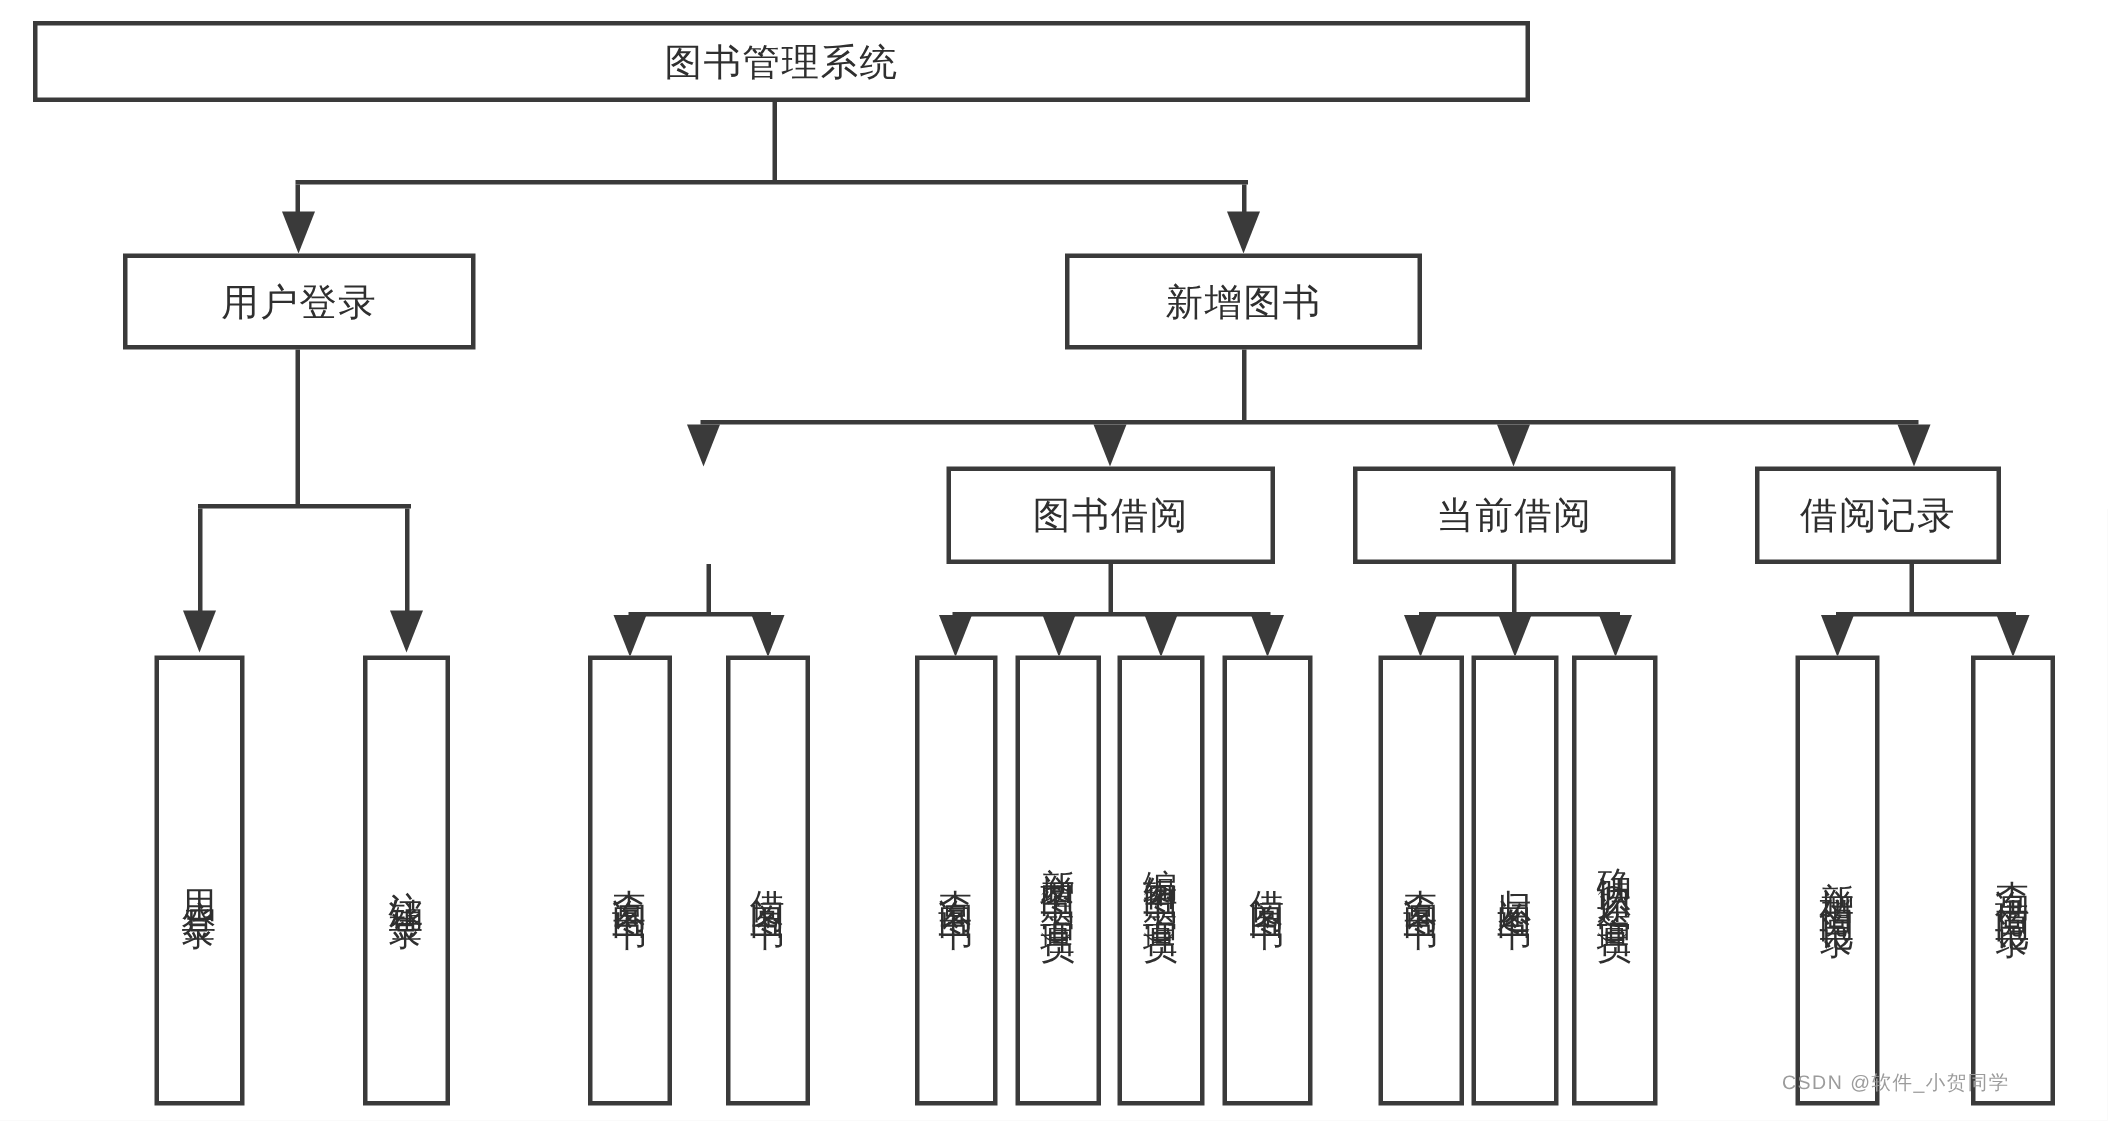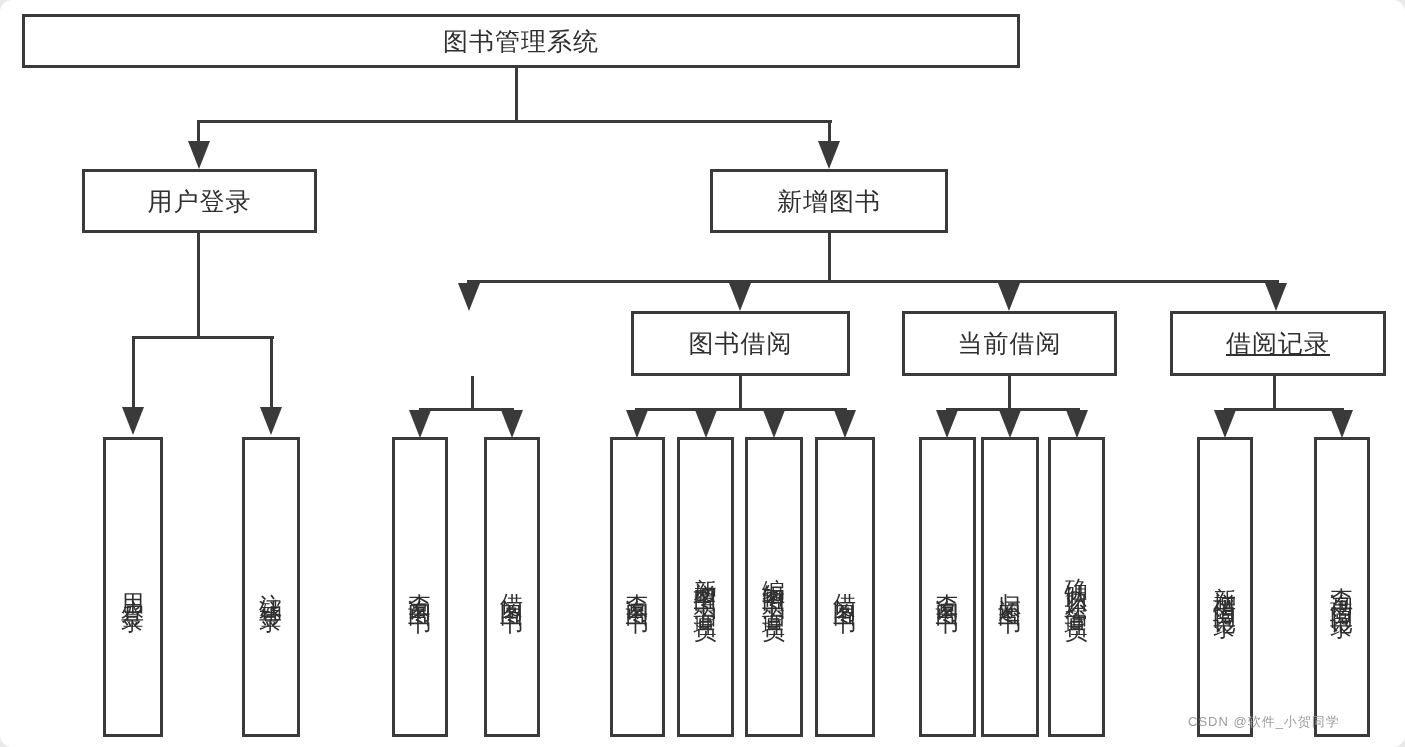--- a/index.html
+++ b/index.html
@@ -12,21 +12,20 @@
   body{
     font-family:"Liberation Sans", sans-serif;
     background:#e9e9e9;
   }
   .stage{
     position:relative;
     width:1405px;
     height:747px;
     background:var(--background);
     overflow:hidden;
-    border-radius:12px;
   }
   
   .node{
     position:absolute;
     box-sizing:border-box;
     border:3px solid var(--line);
     background:var(--background);
     color:var(--text);
   }
   .hbox{
@@ -109,21 +108,21 @@
   <div class="ah" style="left:729px;top:283px;"></div>
   <div class="ah" style="left:998px;top:283px;"></div>
   <div class="ah" style="left:1265px;top:283px;"></div>
 
   <div class="node hbox" style="left:902px;top:311px;width:215px;height:65px;">
     <span>当前借阅</span>
   </div>
   <div class="node hbox" style="left:631px;top:311px;width:219px;height:65px;">
     <span>图书借阅</span>
   </div>
-  <div class="node hbox" style="left:1170px;top:311px;width:216px;height:65px;text-decoration:underline;">
+  <div class="node hbox" style="left:1170px;top:311px;width:164px;height:65px;">
     <span>借阅记录</span>
   </div>
 
   <div class="ln" style="left:471px;top:376px;width:3px;height:32px;"></div>
   <div class="ln" style="left:419px;top:408px;width:95px;height:3px;"></div>
   <div class="ah" style="left:409px;top:410px;"></div>
   <div class="ah" style="left:501px;top:410px;"></div>
 
   <div class="ln" style="left:739px;top:376px;width:3px;height:32px;"></div>
   <div class="ln" style="left:635px;top:408px;width:212px;height:3px;"></div>

